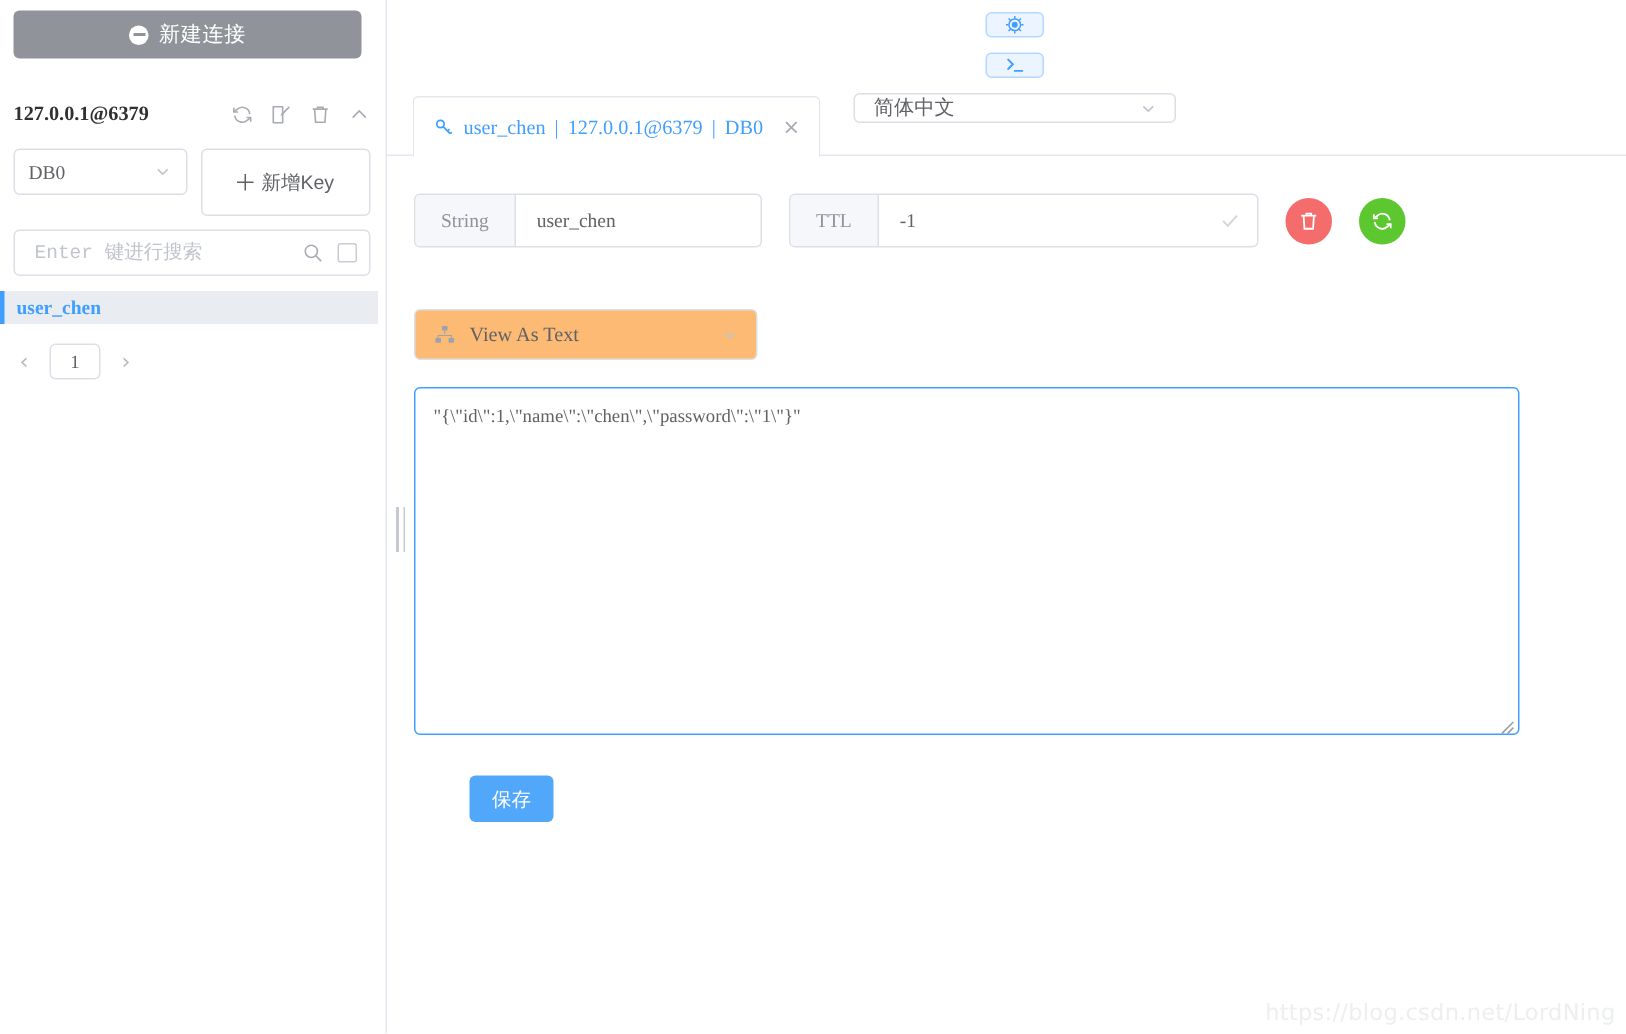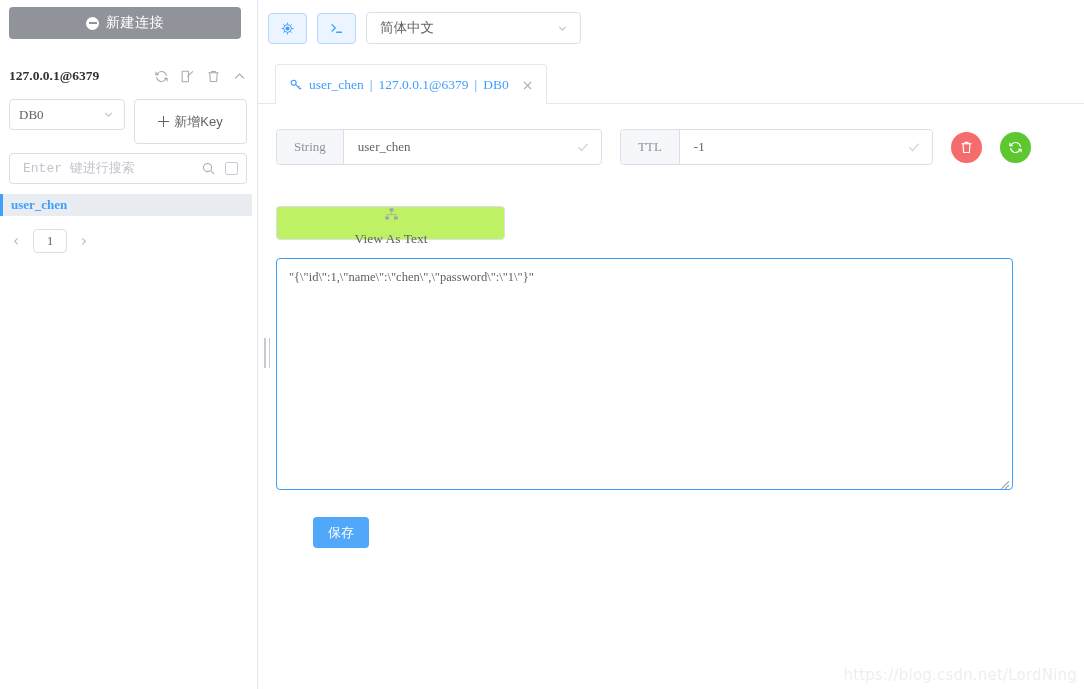--- a/index.html
+++ b/index.html
@@ -203,20 +203,21 @@
     background: #fff;
     overflow: hidden;
   }
 
   .topbar {
     display: flex;
     align-items: center;
     gap: 10px;
     padding: 8px 0 0 10px;
     height: 48px;
+    flex-direction: column;
   }
   .sq-btn {
     width: 39px; height: 31px;
     border: 1px solid #b3d8ff;
     background: #ecf5ff;
     border-radius: 4px;
     display: flex; align-items: center; justify-content: center;
     cursor: pointer;
     color: #409eff;
   }
@@ -290,21 +291,21 @@
     display: flex; align-items: center;
     padding: 0 11px 0 12px;
     flex: 1;
   }
   .ig-field input {
     flex: 1; border: none; outline: none; background: transparent;
     font-size: 13px; color: #606266;
     font-family: "Liberation Serif", "DejaVu Serif", serif;
   }
   .tick { width: 14px; height: 14px; color: #d3d6db; flex: 0 0 14px; }
-  .key-group { width: 326px; }
+  .key-group { width: 232px; }
   .ttl-group { width: 313px; }
 
   .circ-btn {
     width: 31px; height: 31px;
     border-radius: 50%;
     display: flex; align-items: center; justify-content: center;
     cursor: pointer;
     border: none;
     color: #fff;
   }
@@ -314,22 +315,21 @@
 
   .viewas {
     margin-top: 41px;
     width: 229px; height: 34px;
     border: 1px solid #dcdfe6;
     border-radius: 4px;
     display: flex; align-items: center;
     padding: 0 11px 0 12px;
     gap: 9px;
     cursor: pointer;
-    background: #bef264;
-    flex-direction: column;
+    background: #fdba74;
   }
   .viewas .lbl { flex: 1; color: #606266; font-size: 13.5px; font-family: "Liberation Serif", "DejaVu Serif", serif; }
   .hier-icon { width: 15px; height: 15px; color: #9da3ac; flex: 0 0 15px; }
 
   .editor-wrap { margin-top: 18px; position: relative; width: 737px; }
   .editor {
     width: 737px; height: 232px;
     border: 1px solid #409eff;
     border-radius: 4px;
     padding: 9px 12px;

